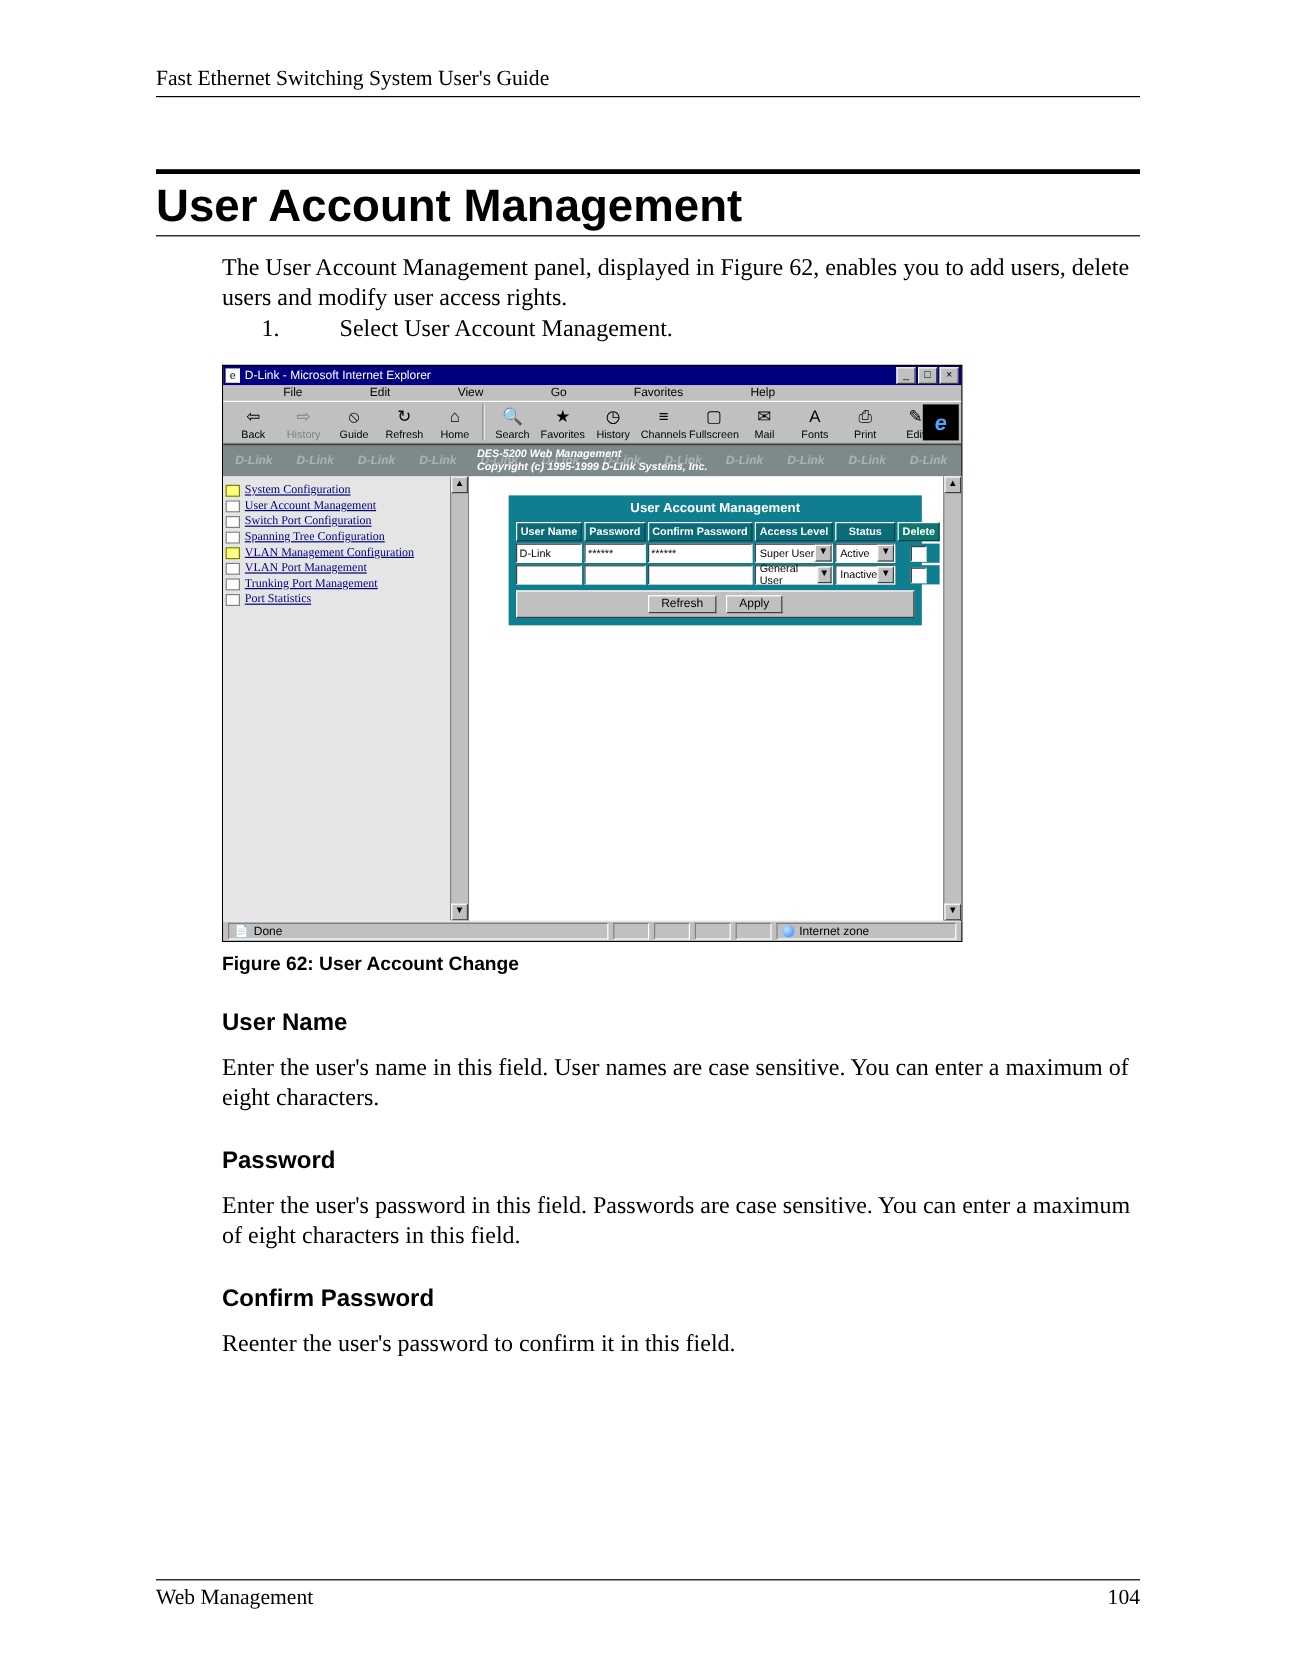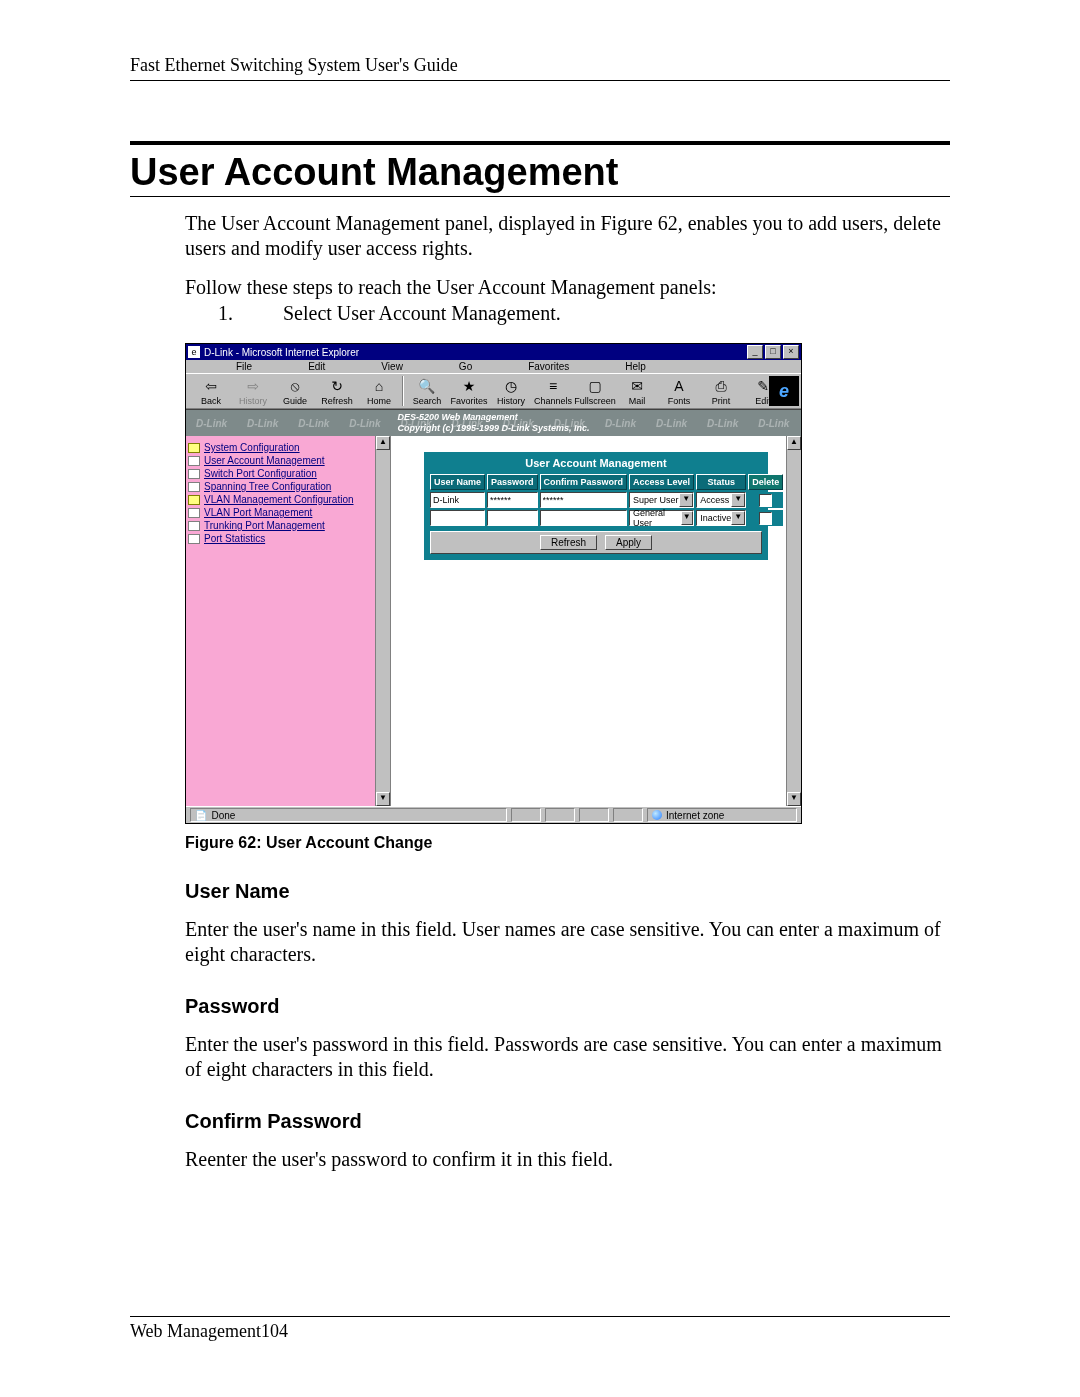--- a/index.html
+++ b/index.html
@@ -59,20 +59,21 @@
     margin: 28px 0 0 55px;
   }
   .footer {
     position: absolute;
     left: 130px;
     right: 130px;
     bottom: 55px;
   }
   .footer-line {
     display: flex;
+    justify-content: space-between;
     font-size: 18px;
     margin-top: 4px;
   }
 
   
   .ie-window {
     width: 615px;
     margin: 18px 0 0 55px;
     font-family: "MS Sans Serif", Tahoma, Arial, sans-serif;
     font-size: 10px;
@@ -174,25 +175,26 @@
     font-style:italic;
     line-height:11px;
   }
   .client {
     display:flex;
     height:370px;
     background:#fff;
   }
   .nav-pane {
     width:200px;
-    background:#f9a8d4;
+    background:#e5e5e5;
     border-right:1px solid #808080;
     position:relative;
     padding:4px 2px;
     overflow:hidden;
+    font-family:Liberation Serif, serif;
   }
   .nav-pane .nav-item {
     display:flex; align-items:center;
     font-size:10px;
     margin:2px 0;
     white-space:nowrap;
   }
   .nav-ico {
     width:12px; height:10px;
     margin-right:4px;
@@ -345,21 +347,20 @@
 
 <div class="page">
   <div class="running-head">Fast Ethernet Switching System User's Guide</div>
   <hr class="hr-thin">
 
   <hr class="hr-thick">
   <h1 class="section-title">User Account Management</h1>
   <hr class="hr-thin">
 
   <p class="body-text">The User Account Management panel, displayed in Figure 62, enables you to add users, delete users and modify user access rights.</p>
-  <p class="body-text">Follow these steps to reach the User Account Management panels:</p>
   <p class="step-line">
     <span class="step-num">1.</span>
     <span>Select User Account Management.</span>
   </p>
 
   <div class="ie-window">
     <div class="titlebar">
       <div class="ie-logo">e</div>
       <div class="title-text">D-Link - Microsoft Internet Explorer</div>
       <div class="win-btns">
@@ -478,21 +479,21 @@
                     <td><input class="txt-in" value="******" style=""></td>
                     <td><input class="txt-in" value="******" style=""></td>
                     <td>
                       <div class="sel">
                         <span>Super User</span>
                         <div class="caret">▼</div>
                       </div>
                     </td>
                     <td>
                       <div class="sel">
-                        <span>Access</span>
+                        <span>Active</span>
                         <div class="caret">▼</div>
                       </div>
                     </td>
                     <td style="text-align: center;">
                       <div class="chk"></div>
                     </td>
                   </tr>
                   <tr>
                     <td><input class="txt-in" style=""></td>
                     <td><input class="txt-in" style=""></td>

